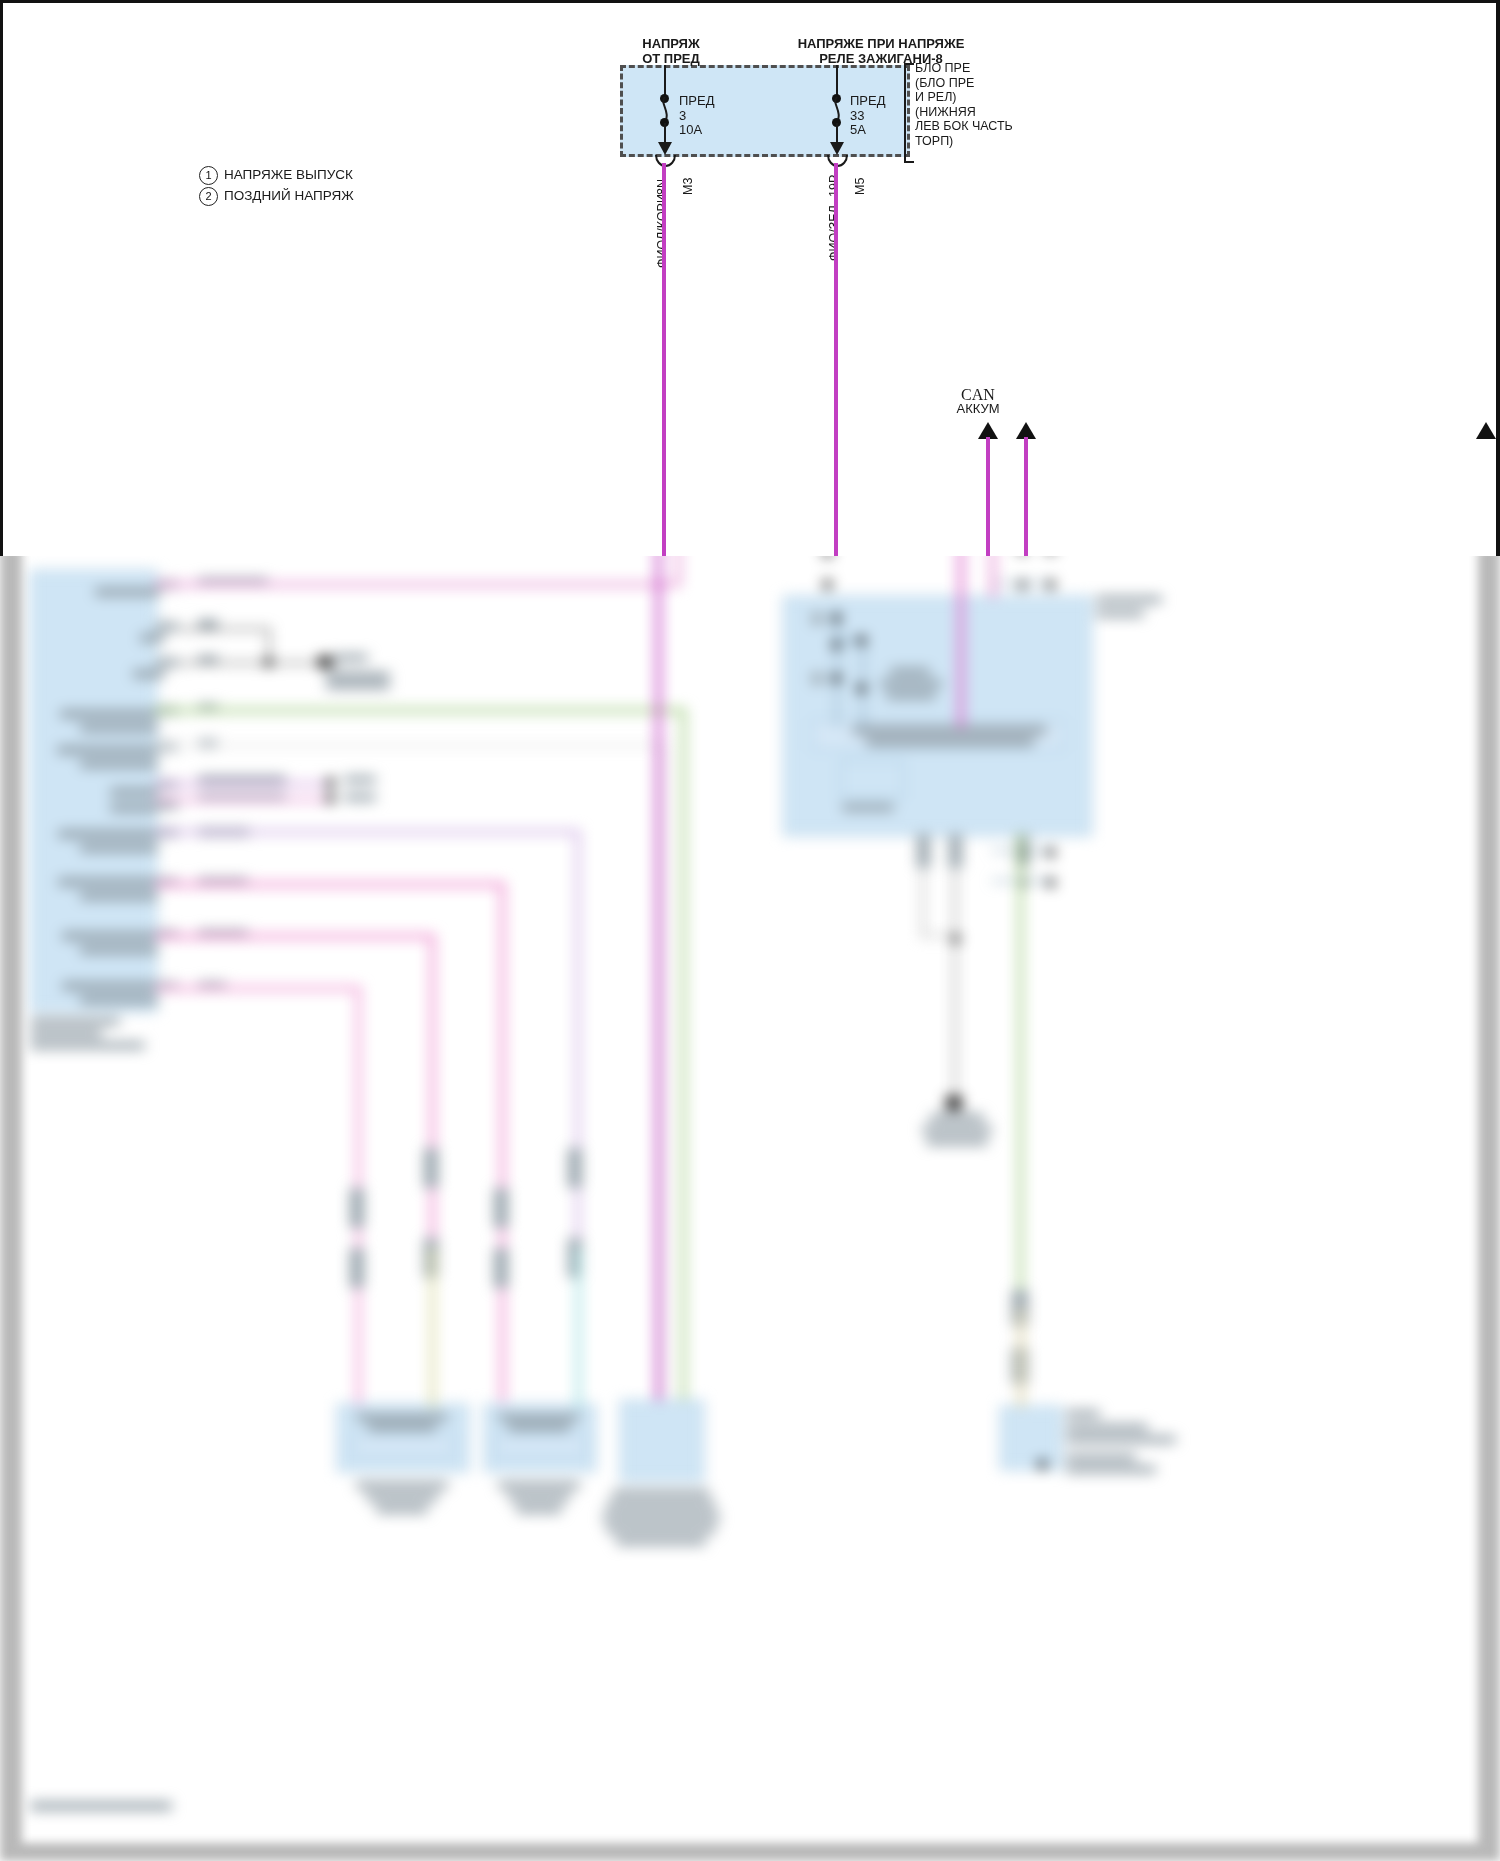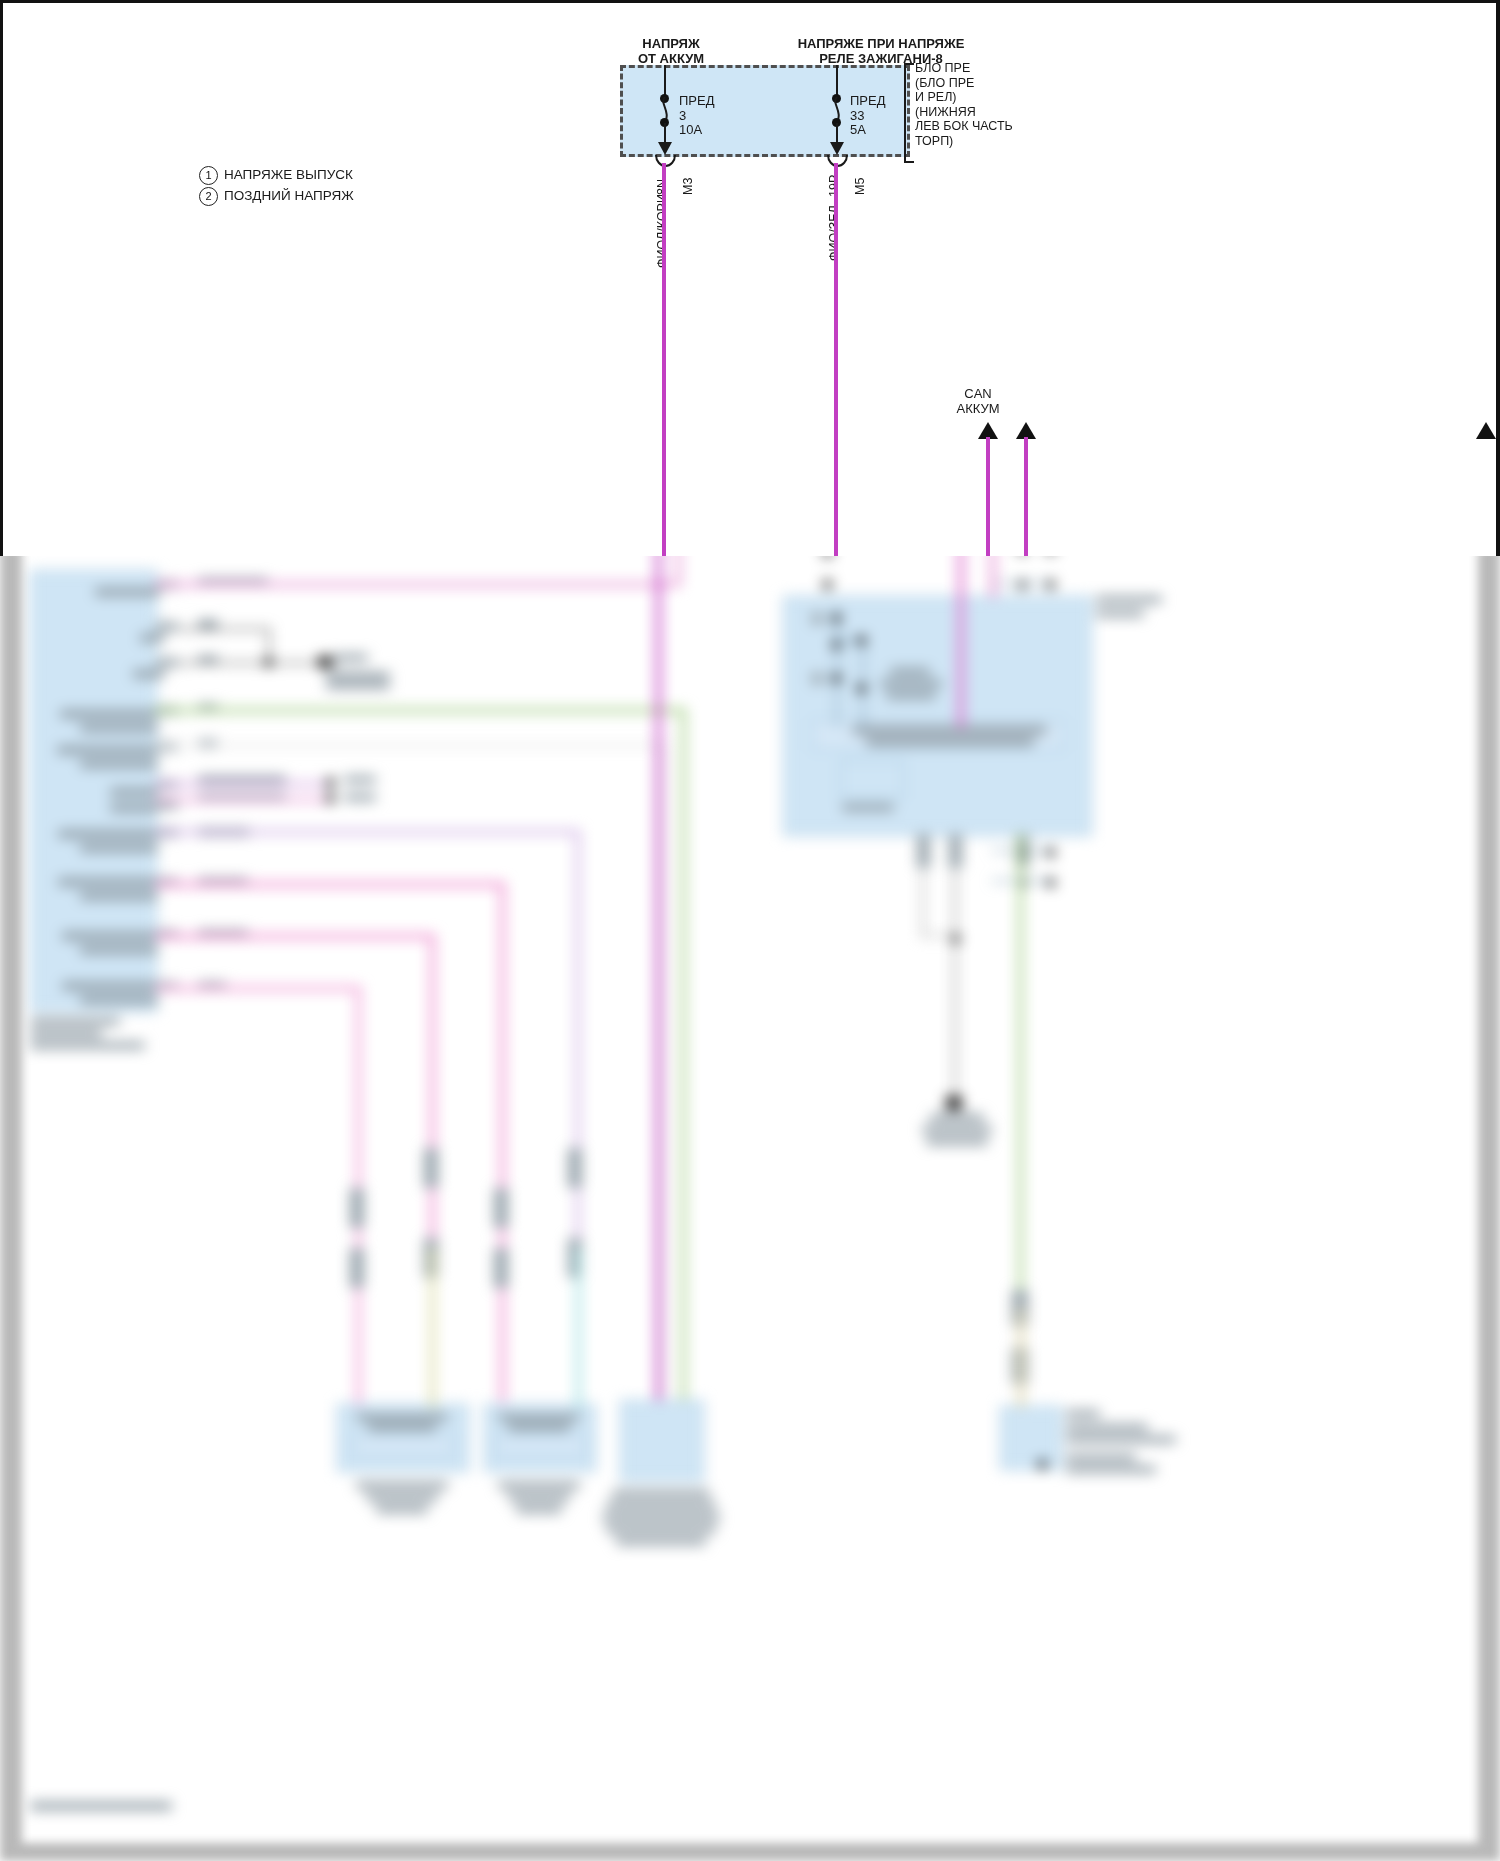--- a/index.html
+++ b/index.html
@@ -334,21 +334,21 @@
       <div class="txt" style="left:912px;top:58px;font-size:12.5px;line-height:14.6px;">БЛО ПРЕ
 (БЛО ПРЕ
 И РЕЛ)
 (НИЖНЯЯ
 ЛЕВ БОК ЧАСТЬ
 ТОРП)</div>
     </div>
 
     <div>
       <div class="txt c" style="left:583px;top:33px;width:170px;font-size:13px;font-weight:bold;">НАПРЯЖ</div>
-      <div class="txt c" style="left:583px;top:48px;width:170px;font-size:13px;font-weight:bold;">ОТ АККУМ</div>
+      <div class="txt c" style="left:583px;top:48px;width:170px;font-size:13px;font-weight:bold;">ОТ ПРЕД</div>
 
       <div class="vline" style="left:661px;top:62px;height:33px;"></div>
 
       <div class="dot" style="left:657px;top:91px;"></div>
       <svg style="position:absolute;left:655px;top:94px;" width="16" height="26" viewBox="0 0 16 26">
         <path d="M7 0 C 1 6, 13 14, 7 26" stroke="#1a1a1a" stroke-width="2" fill="none"></path>
       </svg>
       <div class="dot" style="left:657px;top:115px;"></div>
 
       <div class="txt" style="left:676px;top:90px;font-size:13px;">ПРЕД</div>
@@ -395,21 +395,21 @@
 
       <div class="vtext" style="left:824px;top:194px;font-size:12.5px;">19P</div>
       <div class="vtext" style="left:850px;top:192px;font-size:12.5px;">M5</div>
 
       <div class="vtext" style="left:824px;top:258px;font-size:12.5px;">ФИО/ЗЕЛ</div>
 
       <div class="wire" style="left:831px;top:160px;height:400px;"></div>
     </div>
 
     <div>
-      <div class="txt c" style="left:900px;top:383px;width:150px;font-size:13px;">CAN</div>
+      <div class="txt c" style="left:900px;top:383px;width:150px;font-size:16px;font-family:Liberation Serif, serif;">CAN</div>
       <div class="txt c" style="left:900px;top:398px;width:150px;font-size:13px;">АККУМ</div>
 
       <div class="arrow-up" style="left:975px;top:419px;"></div>
       <div class="wire" style="left:983px;top:434px;height:126px;"></div>
 
       <div class="arrow-up" style="left:982px;top:419px;left:auto;right:-0px;"></div>
       <div class="arrow-up" style="left:1013px;top:419px;"></div>
       <div class="wire" style="left:1021px;top:434px;height:126px;"></div>
     </div>
 

